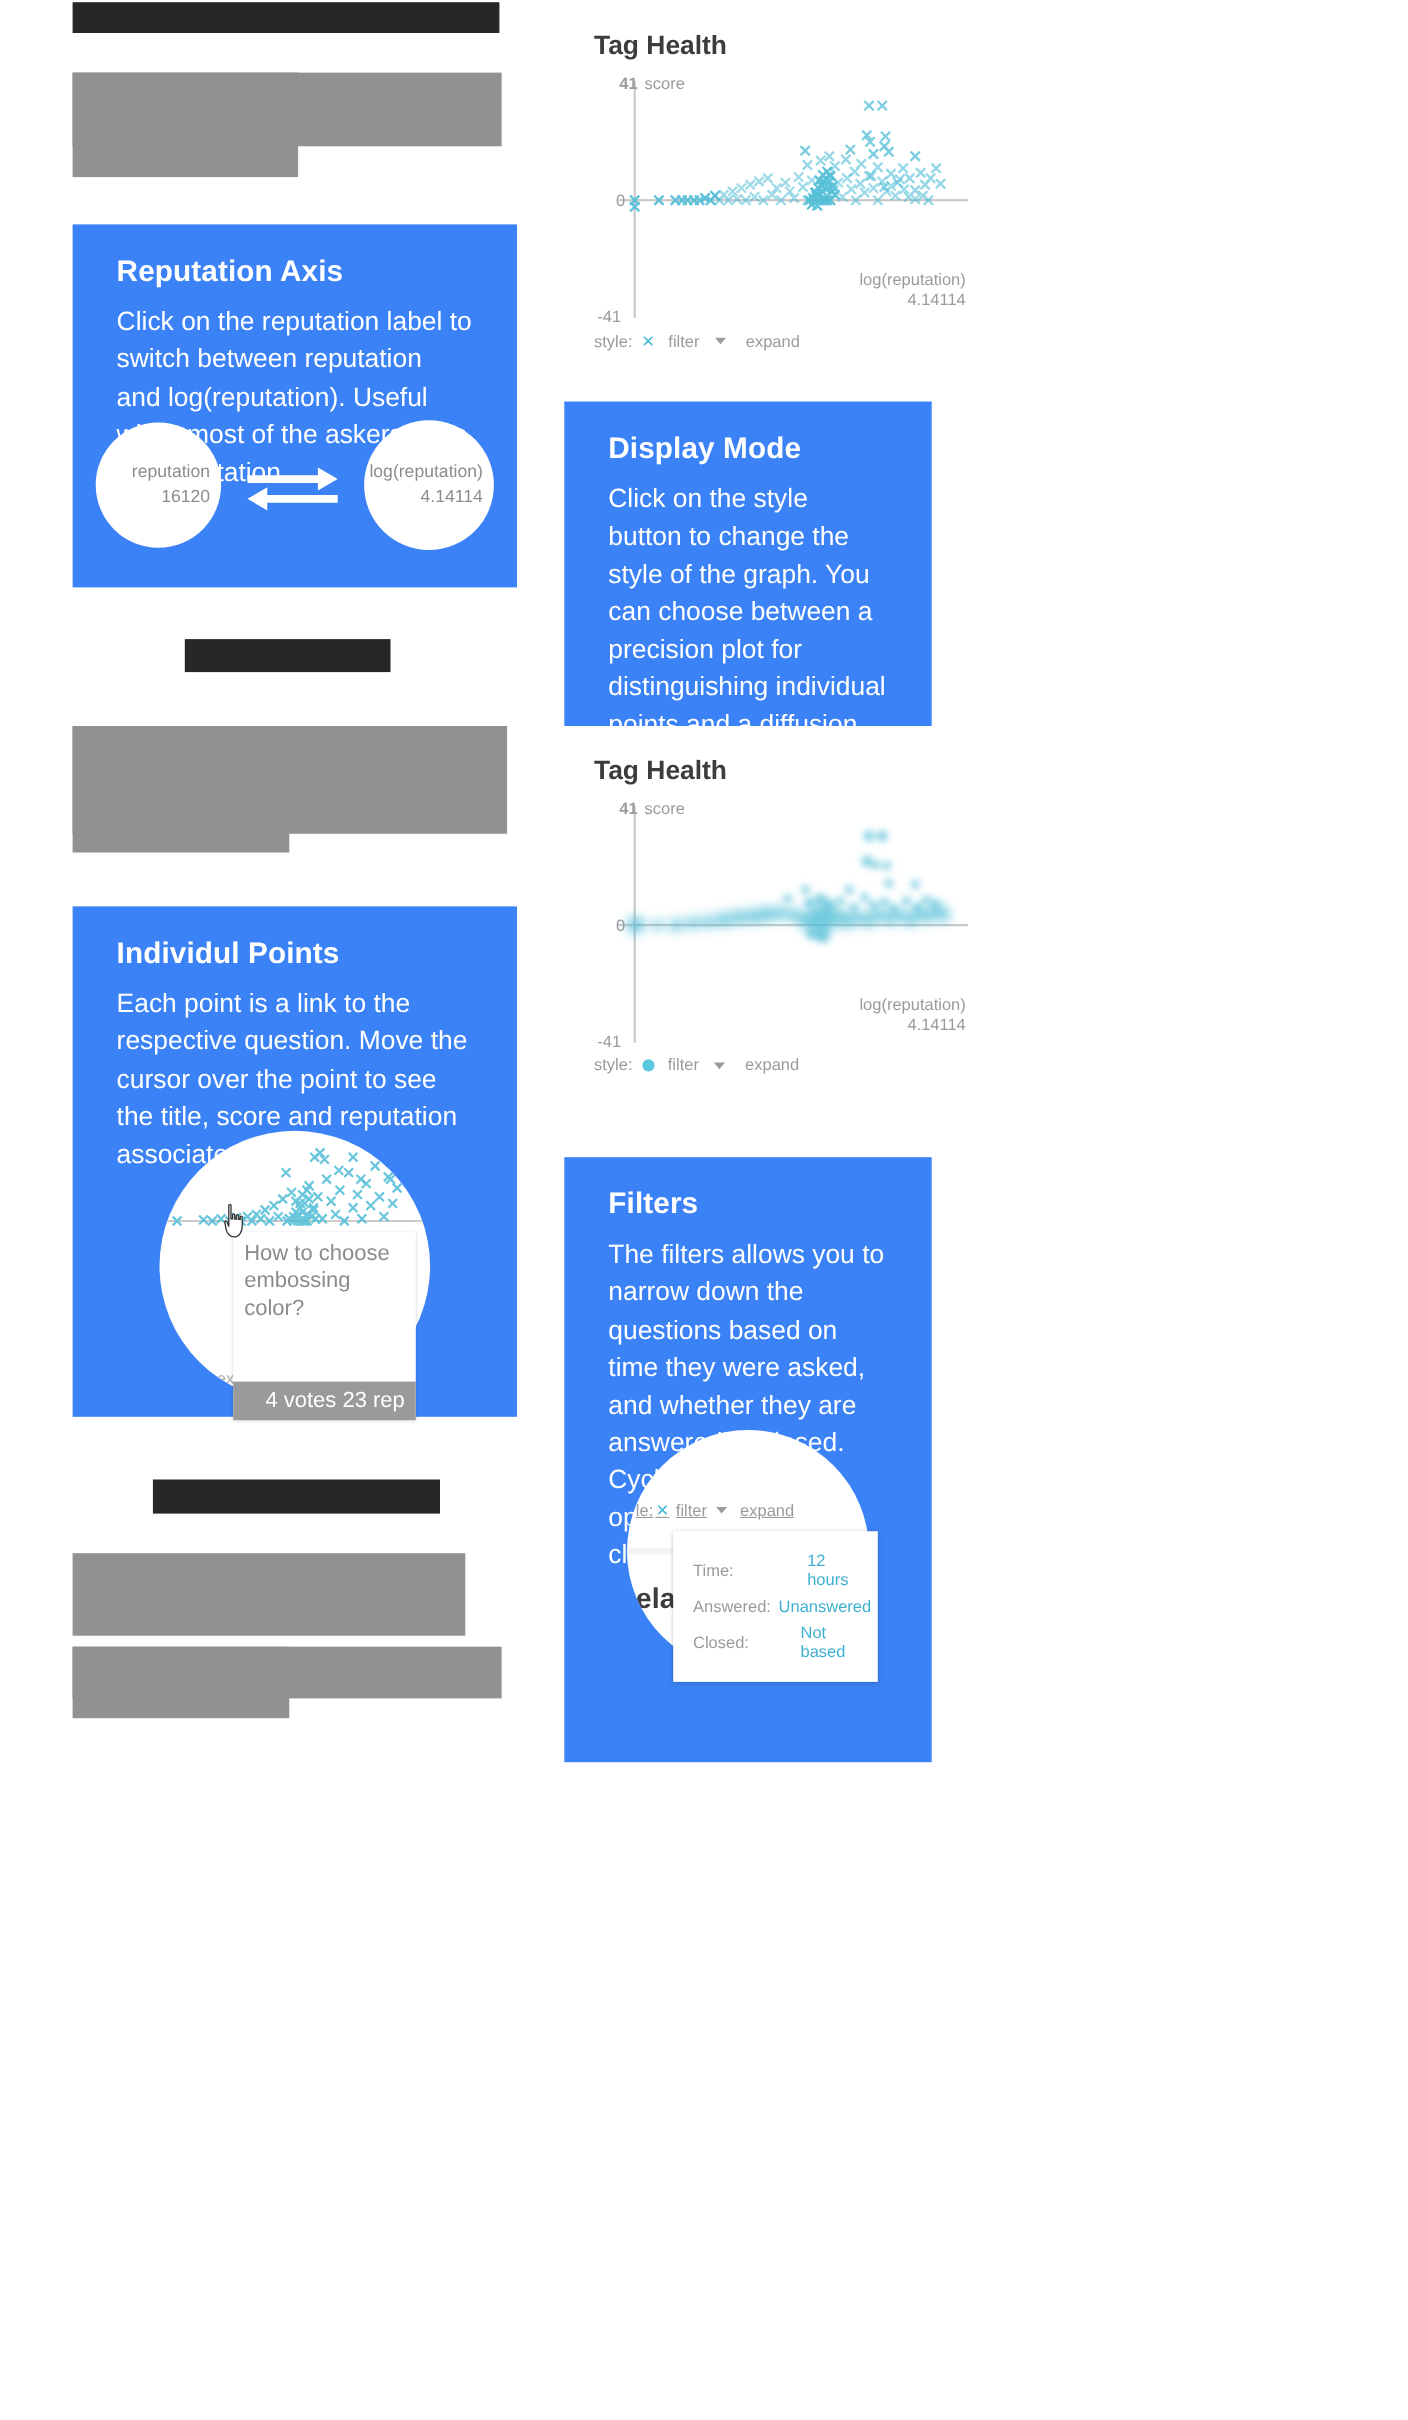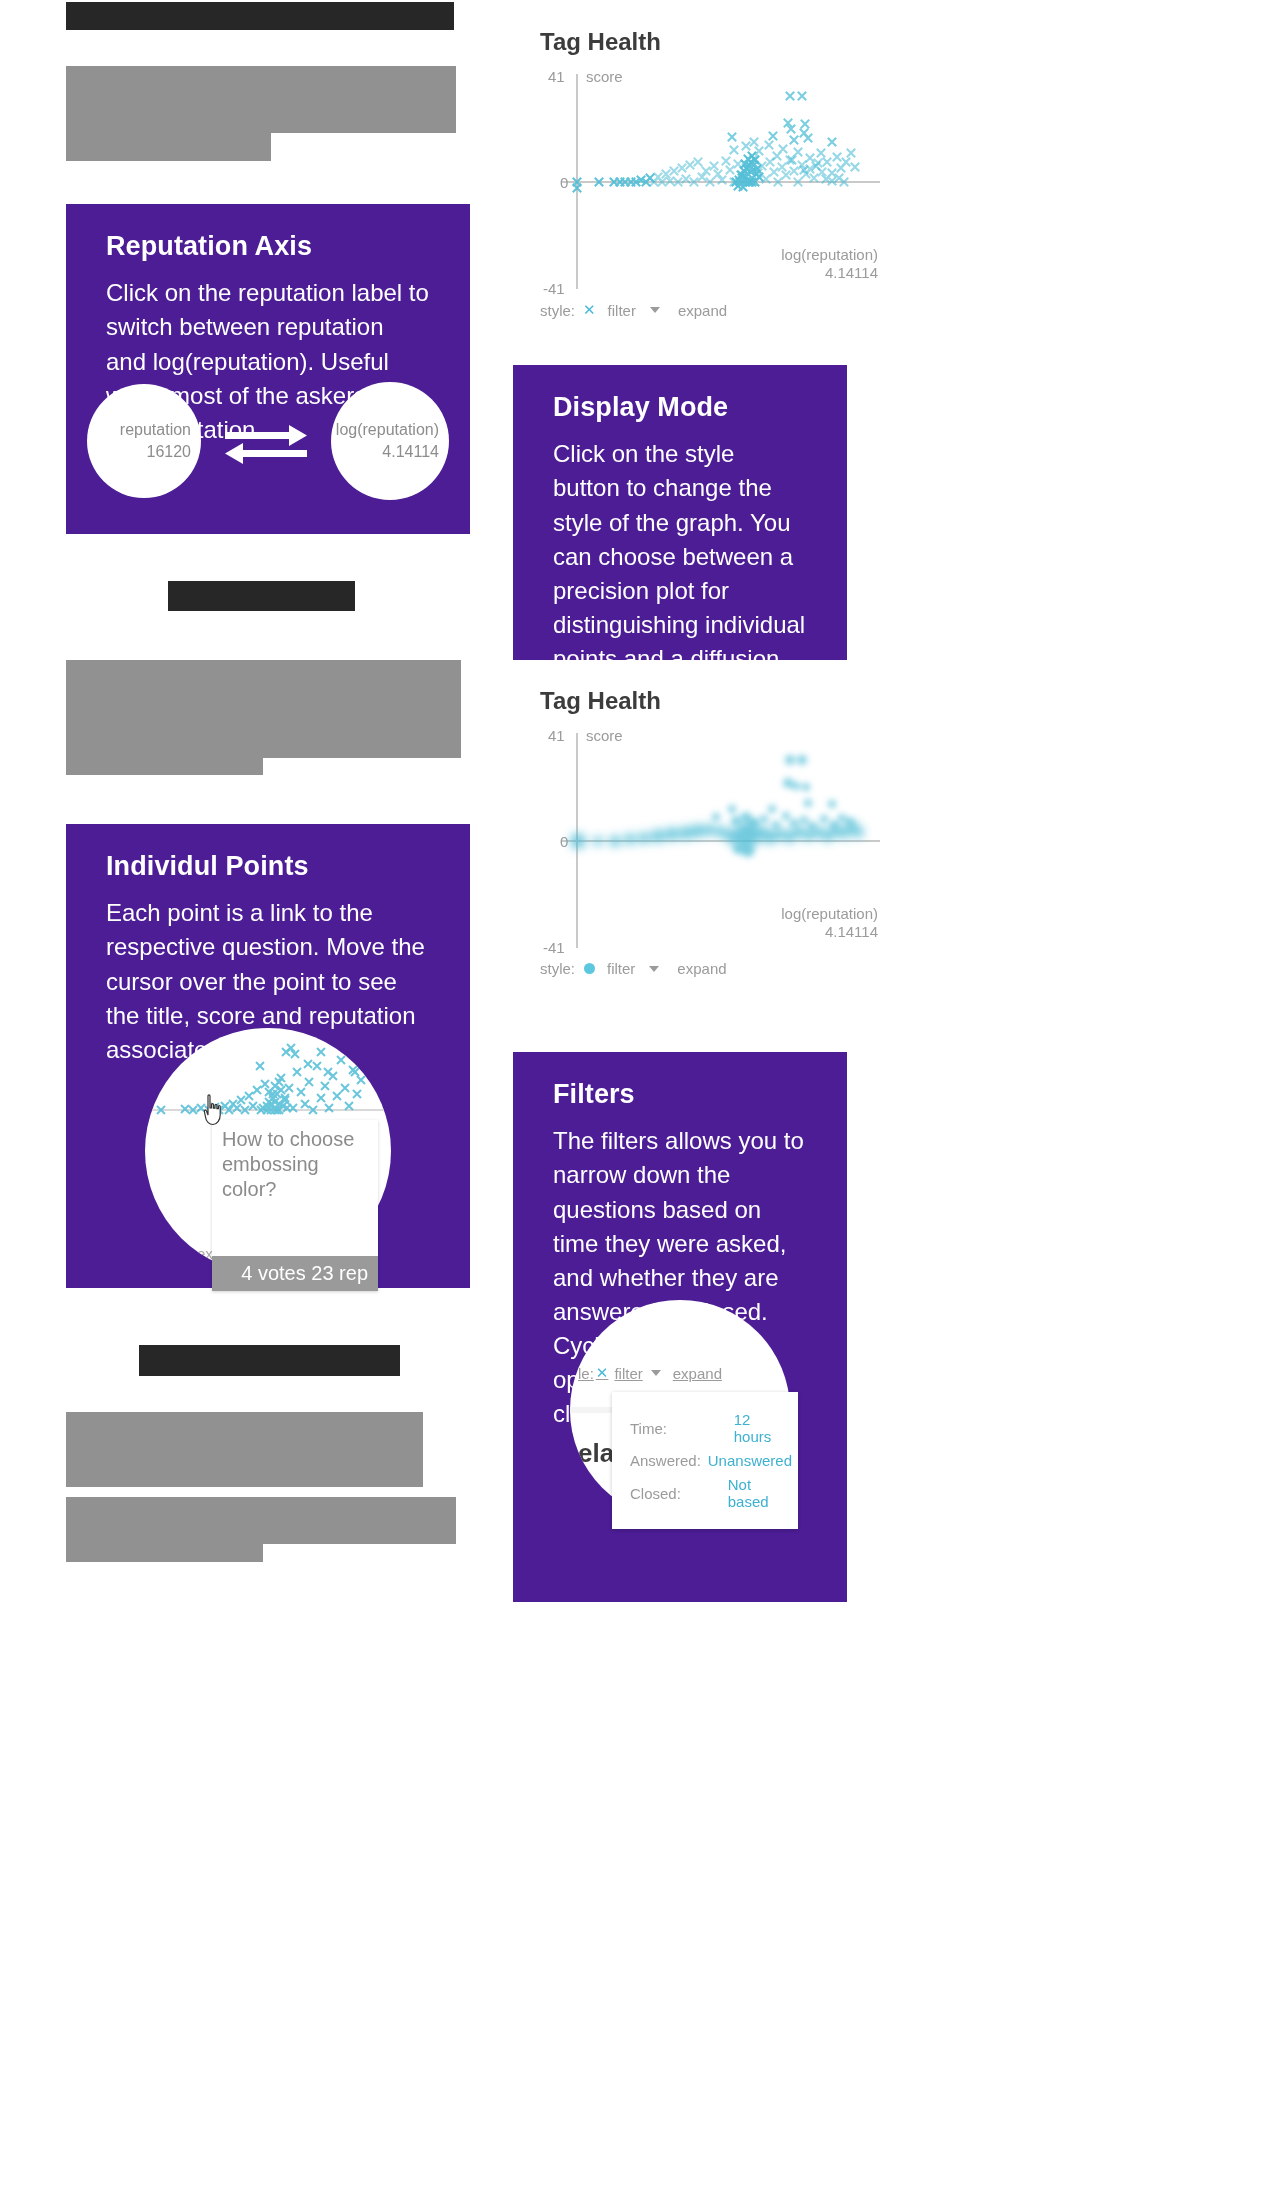--- a/index.html
+++ b/index.html
@@ -22,21 +22,21 @@
     background: #272727;
   }
   .redact-gray {
     position: absolute;
     background: #919191;
   }
 
   
   .card {
     position: absolute;
-    background: #4c1d95;
+    background: #3b82f6;
     color: #ffffff;
     padding: 26px 40px 30px 40px;
   }
   .card-title {
     font-size: 27px;
     font-weight: bold;
     letter-spacing: .1px;
     margin: 0 0 14px 0;
     line-height: 1.2;
   }
@@ -93,21 +93,21 @@
   .axis-h {
     position: absolute;
     left: 22px; right: 0;
     top: 107px; height: 2px;
     background: #c9c9c9;
   }
   .tick {
     position: absolute;
     font-size: 15px; color: #9b9b9b;
   }
-  .tick-top  { left: 8px;  top: -6px; }
+  .tick-top  { left: 23px;  top: -6px; font-weight: bold; }
   .tick-zero { left: 20px; top: 100px; }
   .tick-bot  { left: 3px;  bottom: -8px; }
   .score-lbl {
     position: absolute; left: 46px; top: -6px;
     font-size: 15px; color: #9b9b9b;
   }
   .xaxis-lbl {
     position: absolute; right: 2px; bottom: 6px;
     font-size: 15px; color: #9b9b9b;
     text-align: right; line-height: 1.25;

